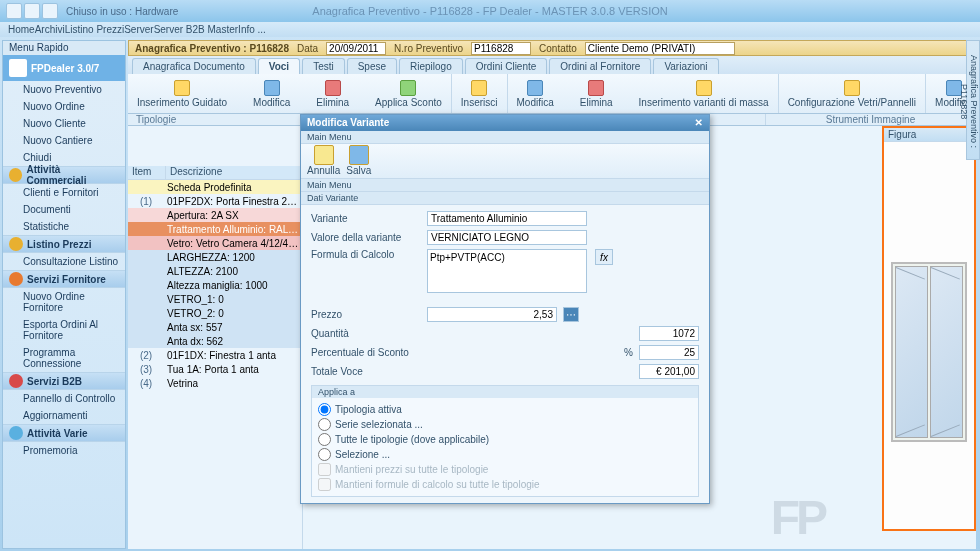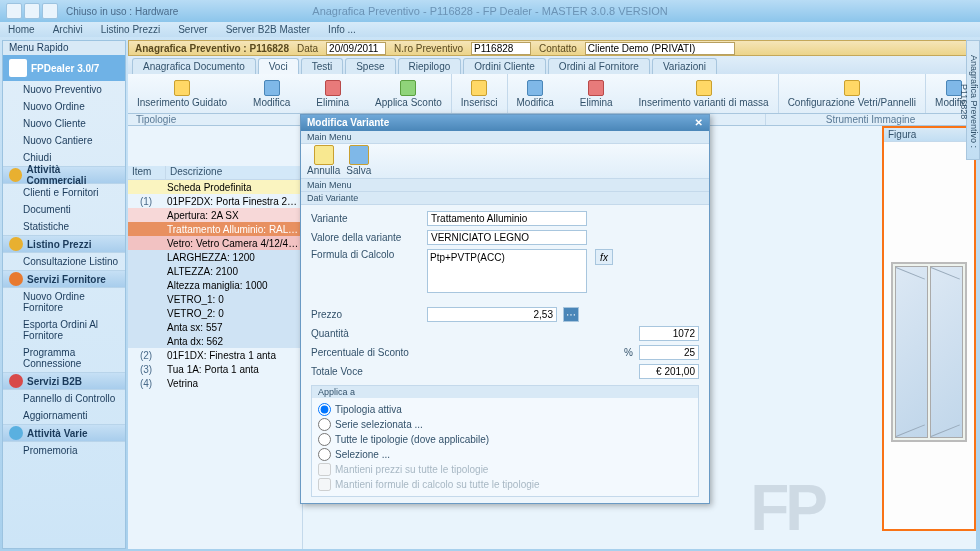--- a/index.html
+++ b/index.html
@@ -4,29 +4,29 @@
 <style>
 * { box-sizing: border-box; margin: 0; padding: 0; font-family: Tahoma, Arial, sans-serif; font-size: 10px; }
 body { width: 980px; height: 551px; overflow: hidden; background: linear-gradient(#cde5f7, #a8d0ed); position: relative; }
 
 .titlebar { height: 22px; background: linear-gradient(#b8dcf5, #8cc5eb); display: flex; align-items: center; padding: 0 6px; color: #4a6b8a; font-size: 10px; }
 .titlebar .left-btns { display: flex; gap: 2px; margin-right: 8px; }
 .tb-btn { width: 16px; height: 16px; background: #eaf4fc; border: 1px solid #9cc3e0; border-radius: 2px; }
 .titlebar .doc-info { font-size: 10px; }
 .titlebar .app-title { position: absolute; left: 50%; transform: translateX(-50%); color: #6b93b5; font-size: 11px; }
 
-.menubar { height: 15px; background: linear-gradient(#d6eaf9,#c2def3); display: flex; align-items: center; padding: 0 8px; gap: 18px; color: #33526b; font-size: 10px; }
+.menubar { height: 15px; background: linear-gradient(#d6eaf9,#c2def3); display: flex; align-items: center; padding: 0 8px; color: #33526b; font-size: 10px; }
 .menubar span { cursor: pointer; }
 
 .doc-header { position: absolute; top: 40px; left: 128px; right: 4px; height: 16px; background: linear-gradient(#f5e5b8,#ecd48a); border: 1px solid #c4a85a; display: flex; align-items: center; padding: 0 6px; font-size: 10px; color: #5a4a20; gap: 8px; }
 .doc-header input { font-size: 10px; height: 13px; border: 1px solid #b8a060; background: #fff; padding: 0 2px; }
 
 .tab-row { position: absolute; top: 56px; left: 128px; right: 4px; height: 18px; display: flex; align-items: flex-end; gap: 2px; background: linear-gradient(#e0eef9,#cfe3f4); padding-left: 4px; font-size: 10px; color: #33526b; }
 .tab-row .tab { padding: 2px 10px; border: 1px solid #a8c6de; border-bottom: none; background: #d8e9f6; border-radius: 3px 3px 0 0; }
-.tab-row .tab.active { background: #f0f7fd; font-weight: normal; margin-top: 10px; }
+.tab-row .tab.active { background: #f0f7fd; font-weight: bold; margin-top: 10px; }
 
 .ribbon { position: absolute; top: 74px; left: 128px; right: 4px; height: 40px; background: linear-gradient(#f3f9fe,#e0eef9); border-bottom: 1px solid #a8c6de; display: flex; align-items: center; font-size: 9px; color: #33526b; }
 .ribbon .grp { display: flex; align-items: center; gap: 20px; padding: 0 6px; border-right: 1px solid #c4d9eb; height: 100%; }
 .ribbon .rbtn { display: flex; flex-direction: column; align-items: center; gap: 1px; padding: 2px 3px; cursor: pointer; white-space: nowrap; font-size: 9px; }
 .ribbon .ico { width: 16px; height: 16px; background: #ffd866; border: 1px solid #c9a030; border-radius: 2px; }
 .ribbon .ico.blue { background: #7fb8e8; border-color: #4a86b8; }
 .ribbon .ico.green { background: #8fd47a; border-color: #5aa040; }
 .ribbon .ico.red { background: #e87a7a; border-color: #b84a4a; }
 .grp-labels { position: absolute; top: 114px; left: 128px; right: 4px; height: 12px; display: flex; font-size: 8px; color: #5a7a96; background: #e0eef9; border-bottom: 1px solid #a8c6de; }
 .grp-labels span { padding: 0 8px; border-right: 1px solid #c4d9eb; line-height: 12px; }
@@ -74,21 +74,21 @@
 
 
 .figpanel { position: absolute; top: 126px; right: 4px; width: 94px; bottom: 20px; background: #fdfdfd; border: 2px solid #f97316; }
 .figpanel .fhdr { height: 14px; background: linear-gradient(#d8e9f6,#c2def3); font-size: 9px; color: #33526b; padding: 1px 4px; border-bottom: 1px solid #c4d9eb; }
 .door { margin: 120px auto 0; width: 76px; height: 180px; border: 2px solid #bbb; background: #eef3ee; display: flex; padding: 2px; gap: 2px; }
 .door .panel { flex: 1; border: 1px solid #aaa; background: linear-gradient(135deg,#dce8f4,#c0d6ea); position: relative; }
 .door .panel::before, .door .panel::after { content: ''; position: absolute; width: 100%; height: 1px; background: #9ab; left: 0; }
 .door .panel::before { top: 0; transform: rotate(22deg); transform-origin: left; }
 .door .panel::after { bottom: 0; transform: rotate(-22deg); transform-origin: left; }
 
-.fp-logo { position: absolute; bottom: 6px; right: 156px; font-size: 64px; font-weight: bold; color: rgba(120,140,155,0.24); letter-spacing: -4px; font-family: Arial; }
+.fp-logo { position: absolute; bottom: 6px; right: 156px; font-size: 48px; font-weight: bold; color: rgba(120,140,155,0.24); letter-spacing: -4px; font-family: Arial; }
 
 .vtab { position: absolute; right: 0; top: 40px; width: 14px; height: 120px; background: linear-gradient(#d8e9f6,#c2def3); border: 1px solid #a8c6de; writing-mode: vertical-rl; font-size: 9px; color: #33526b; text-align: center; padding-top: 4px; }
 </style>
 </head>
 <body>
 
 <div class="titlebar">
   <div class="left-btns">
     <div class="tb-btn"></div>
     <div class="tb-btn"></div>

